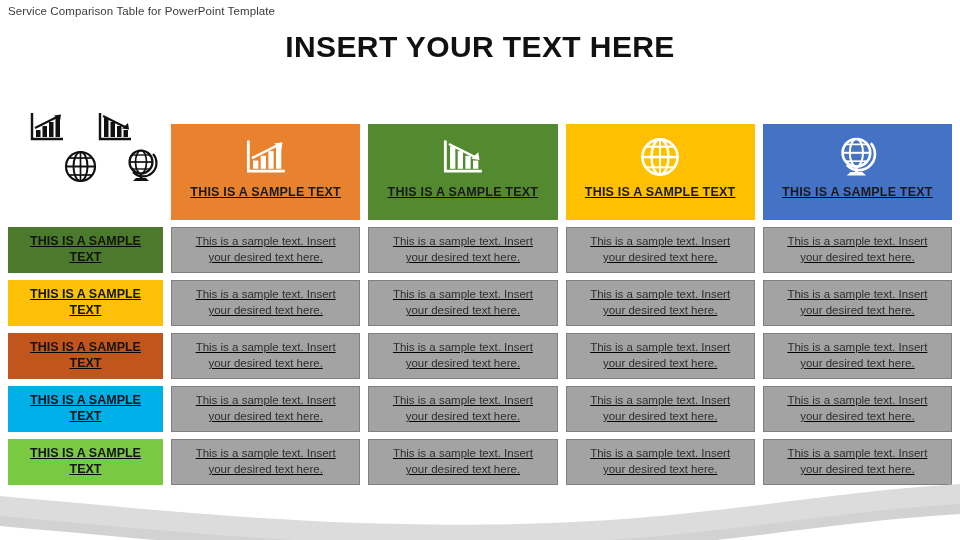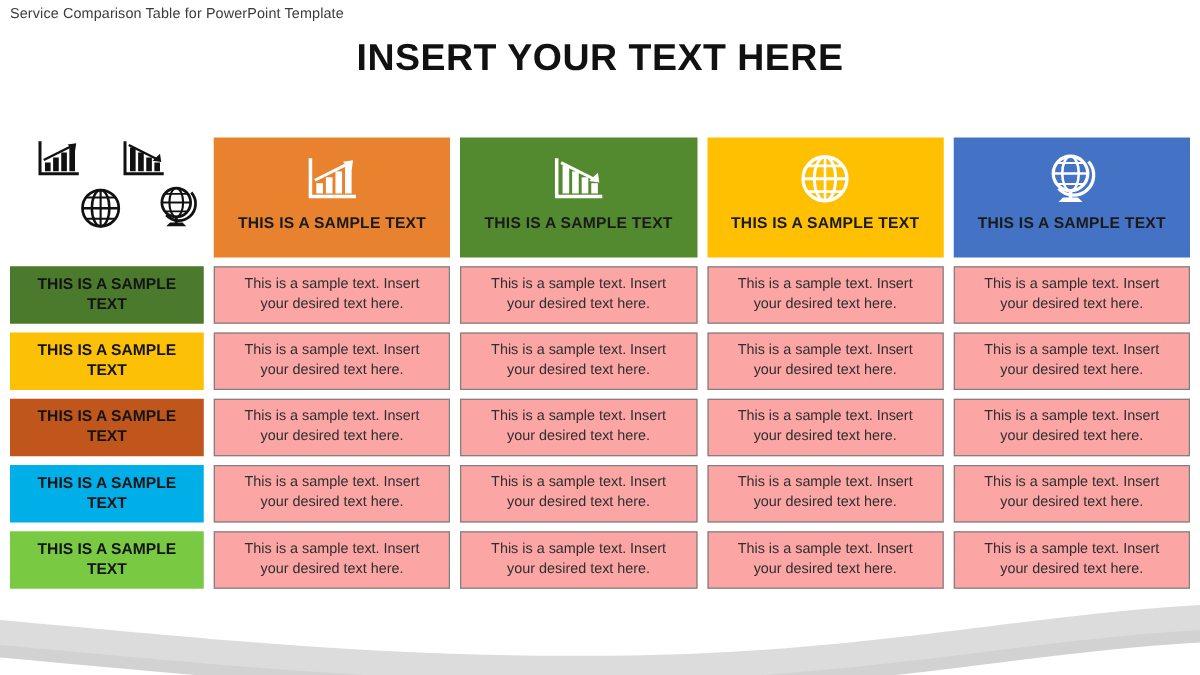--- a/index.html
+++ b/index.html
@@ -48,22 +48,23 @@
   .icon-cluster .ic { position: absolute; }
   .ic-bar-up   { left: 10px;  top: 2px;  }
   .ic-bar-down { left: 78px;  top: 2px;  }
   .ic-globe    { left: 44px;  top: 40px; }
   .ic-deskglobe{ left: 104px; top: 38px; }
 
   
   .table-wrap {
     position: absolute;
     left: 8px;
-    top: 110px;
+    top: 124px;
     width: 944px;
+    text-decoration: underline;
   }
 
   .grid-row {
     display: flex;
     align-items: stretch;
   }
 
   .row-gap { height: 7px; }
 
   
@@ -124,21 +125,21 @@
     height: 46px;
     border: 1px solid #808080;
     display: flex;
     align-items: center;
     justify-content: center;
     text-align: center;
     font-size: 11.5px;
     color: #2e2e2e;
     line-height: 1.35;
     padding: 0 12px;
-    background: #fca5a5;
+    background: #a3a3a3;
   }
 
   
   .wave { position: absolute; left: 0; bottom: 0; width: 960px; height: 70px; }
 </style>
 </head>
 <body>
 
 <div class="doc-caption">Service Comparison Table for PowerPoint Template</div>
 

